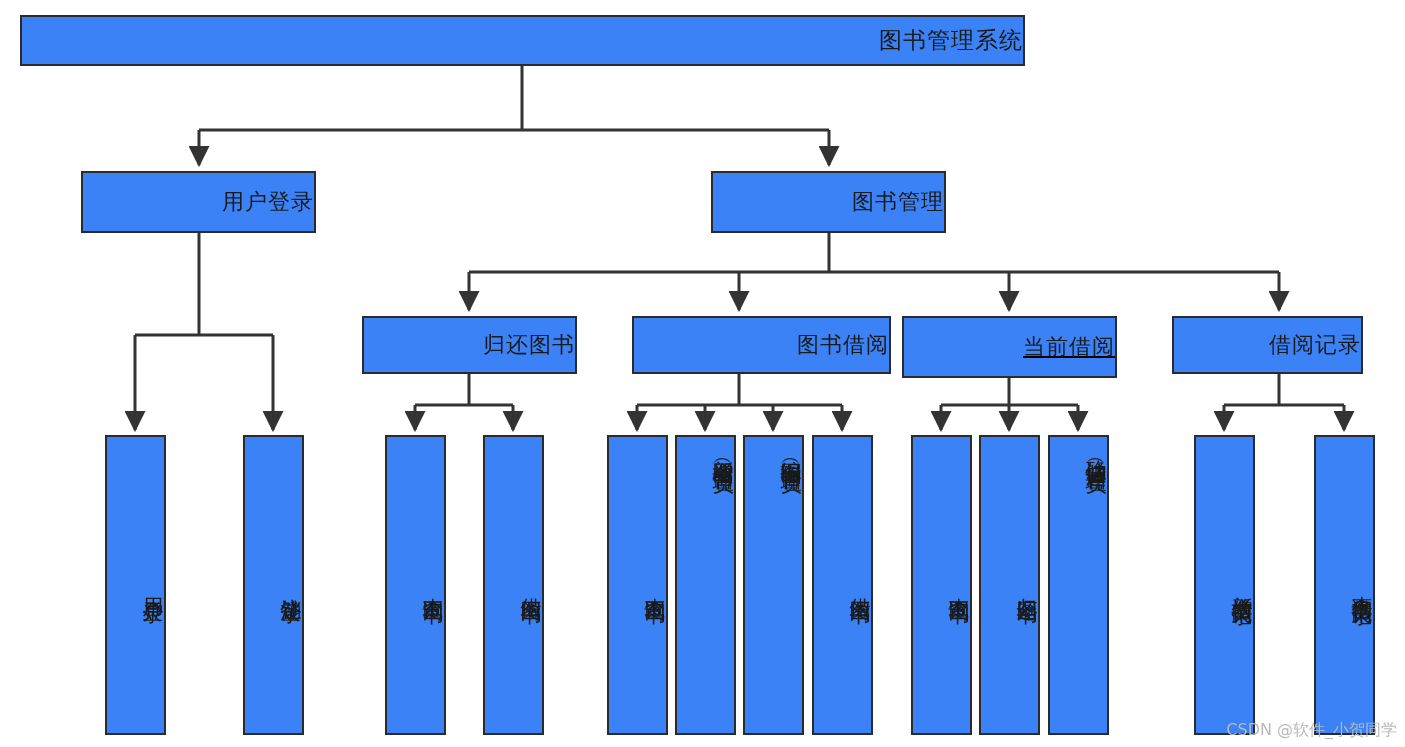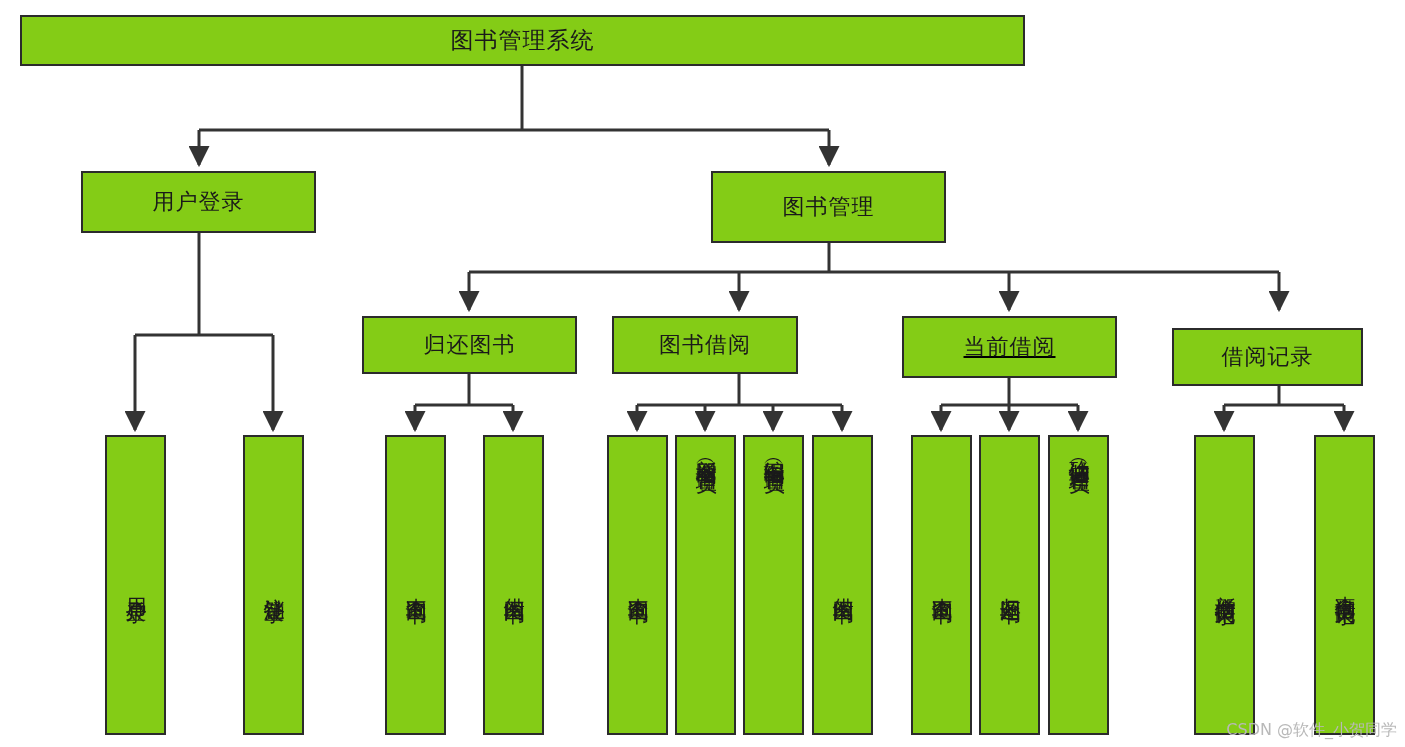--- a/index.html
+++ b/index.html
@@ -21,25 +21,25 @@
   #edges {
     position: absolute;
     left: 0;
     top: 0;
     width: 1405px;
     height: 747px;
   }
   .node {
     position: absolute;
     box-sizing: border-box;
-    background: #84cc16;
+    background: #3b82f6;
     border: 2px solid #2b2b2b;
     display: flex;
     align-items: center;
-    justify-content: center;
+    justify-content: flex-end;
     z-index: 3;
   }
   .node .label {
     color: #1a1a1a;
     text-align: center;
     line-height: 1.05;
   }
   
   .node.horiz .label {
     font-size: 22px;
@@ -135,34 +135,34 @@
     </g>
   </svg>
 
   <div class="node horiz root" style="left:20px; top:15px; width:1005px; height:51px;">
     <span class="label">图书管理系统</span>
   </div>
 
   <div class="node horiz" style="left:81px; top:171px; width:235px; height:62px;">
     <span class="label">用户登录</span>
   </div>
-  <div class="node horiz" style="left:711px; top:171px; width:235px; height:72px;">
+  <div class="node horiz" style="left:711px; top:171px; width:235px; height:62px;">
     <span class="label">图书管理</span>
   </div>
 
   <div class="node horiz" style="left:362px; top:316px; width:215px; height:58px;">
     <span class="label">归还图书</span>
   </div>
-  <div class="node horiz" style="left:612px; top:316px; width:186px; height:58px;">
+  <div class="node horiz" style="left:632px; top:316px; width:259px; height:58px;">
     <span class="label">图书借阅</span>
   </div>
   <div class="node horiz" style="left:902px; top:316px; width:215px; height:62px;text-decoration:underline;">
     <span class="label">当前借阅</span>
   </div>
-  <div class="node horiz" style="left:1172px; top:328px; width:191px; height:58px;">
+  <div class="node horiz" style="left:1172px; top:316px; width:191px; height:58px;">
     <span class="label">借阅记录</span>
   </div>
 
   <div class="node vert centered" style="left:105px; top:435px; width:61px; height:300px;">
     <span class="label">用户登录</span>
   </div>
   <div class="node vert centered" style="left:243px; top:435px; width:61px; height:300px;">
     <span class="label">注销登录</span>
   </div>
 

